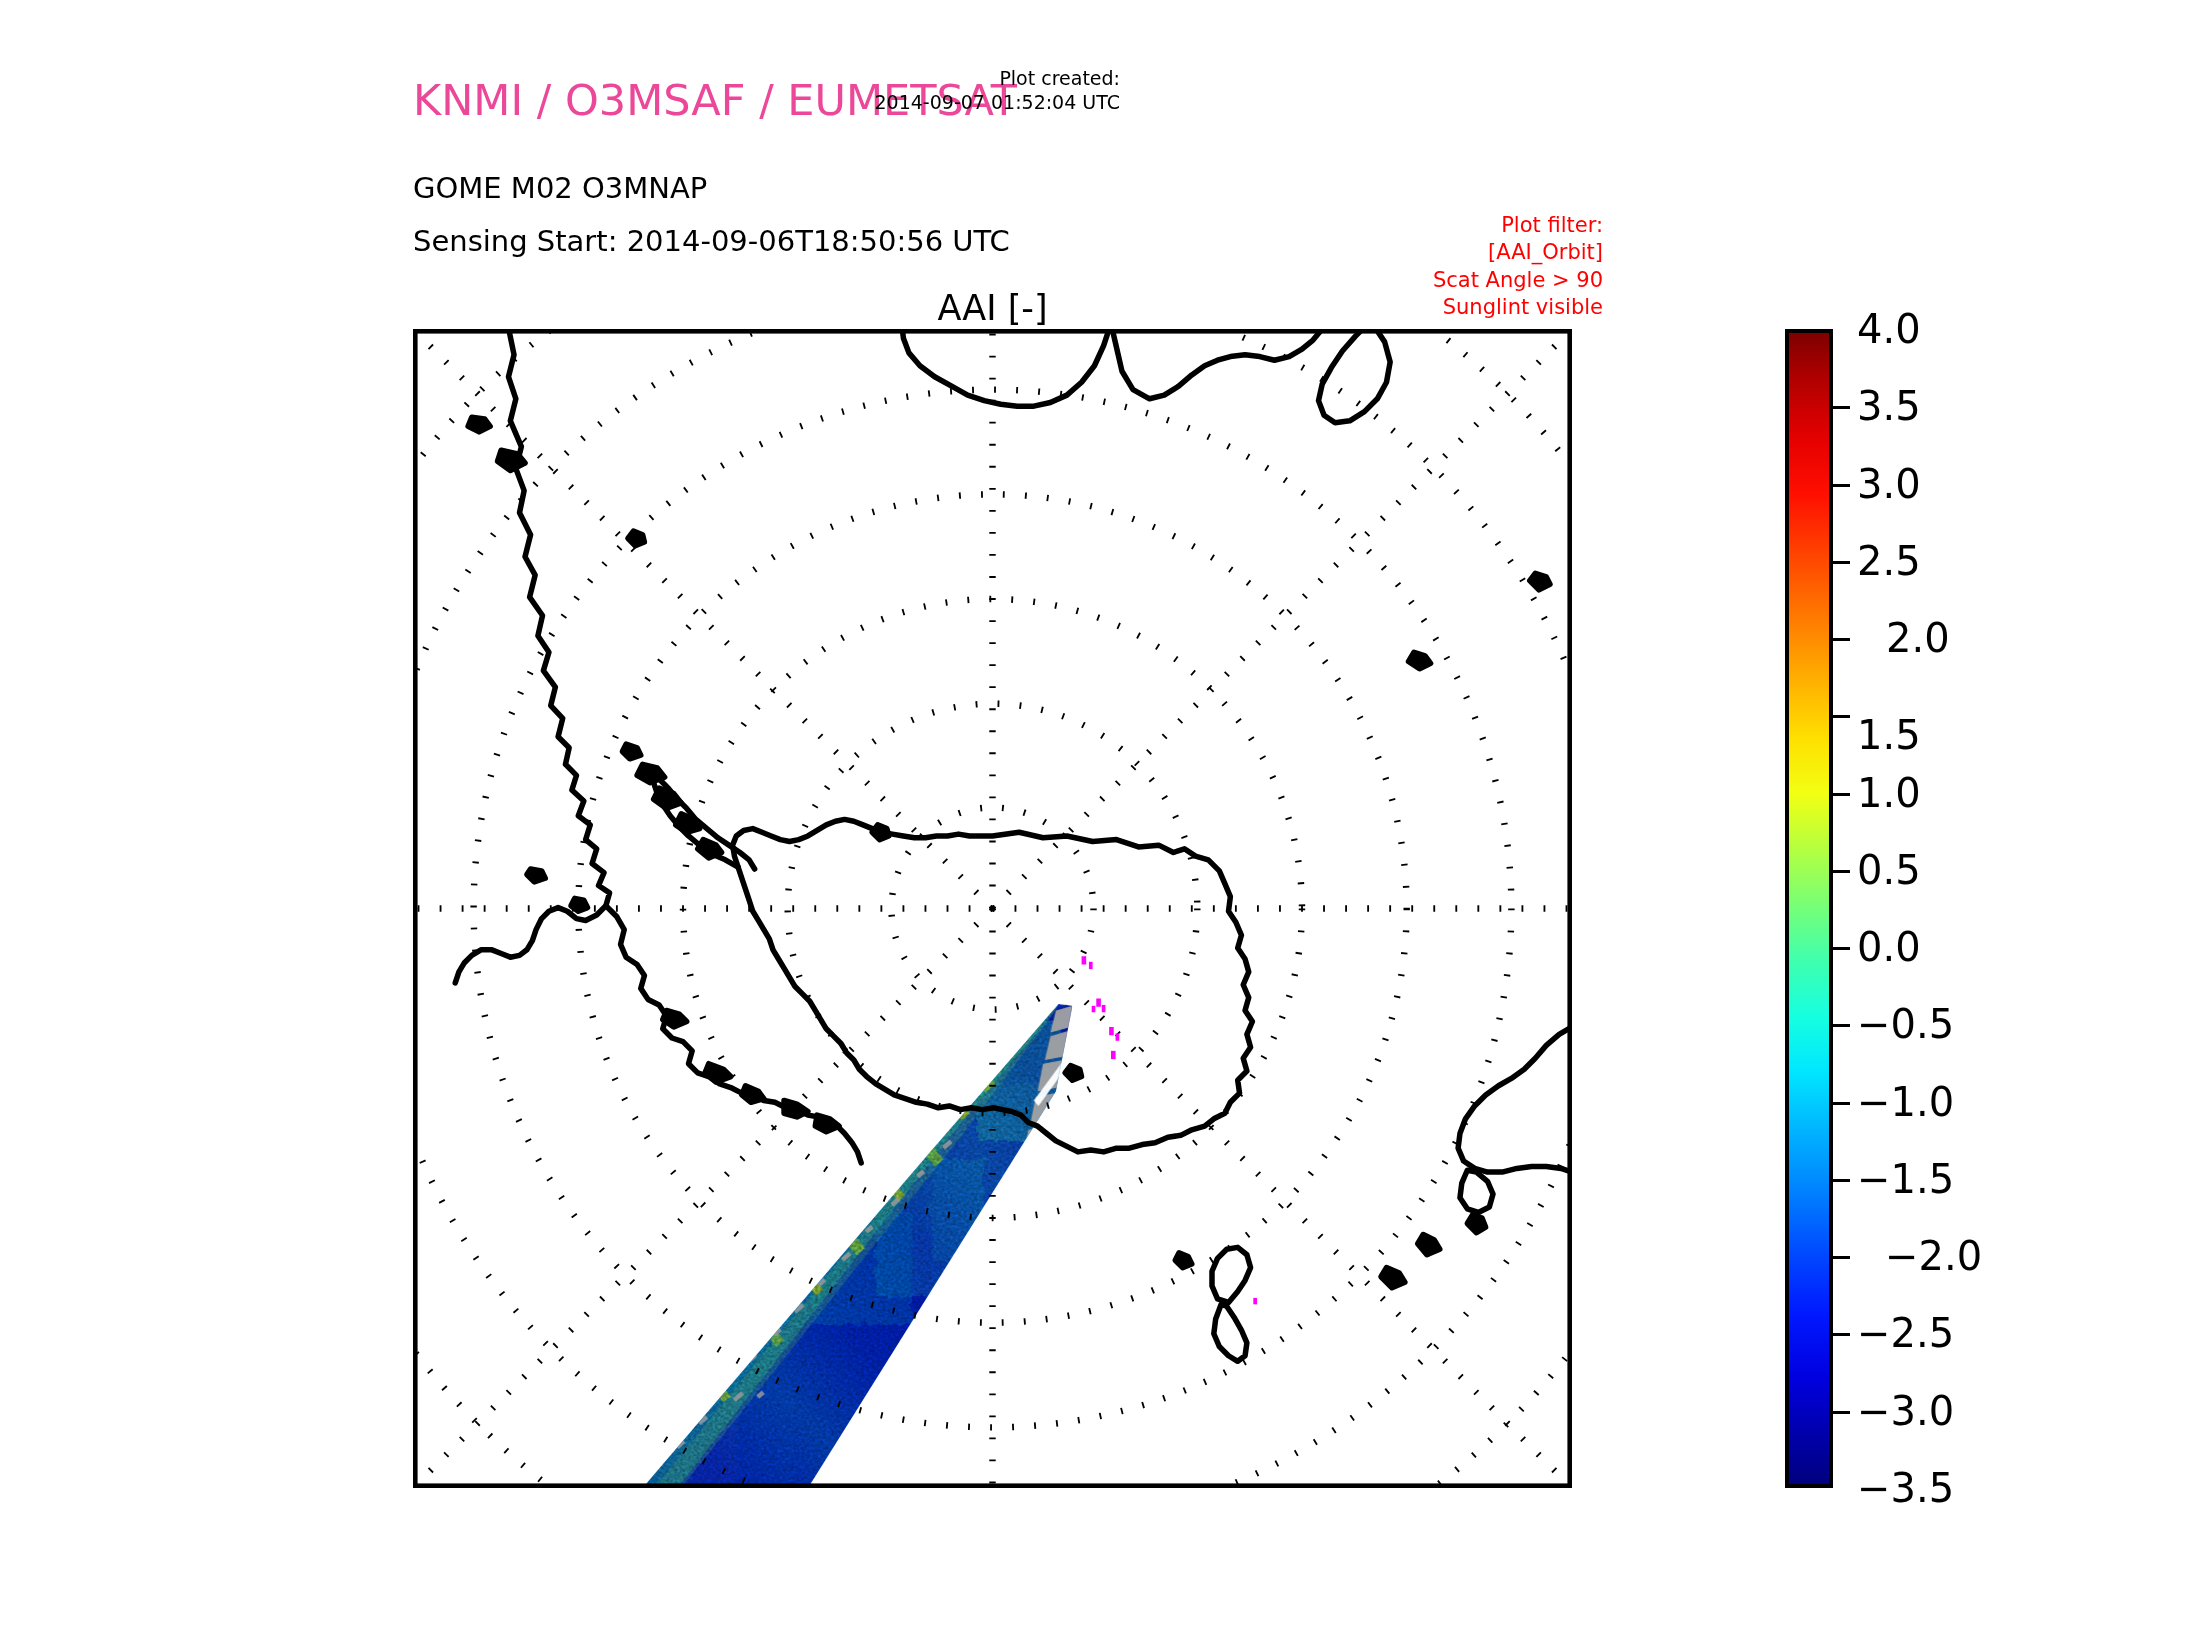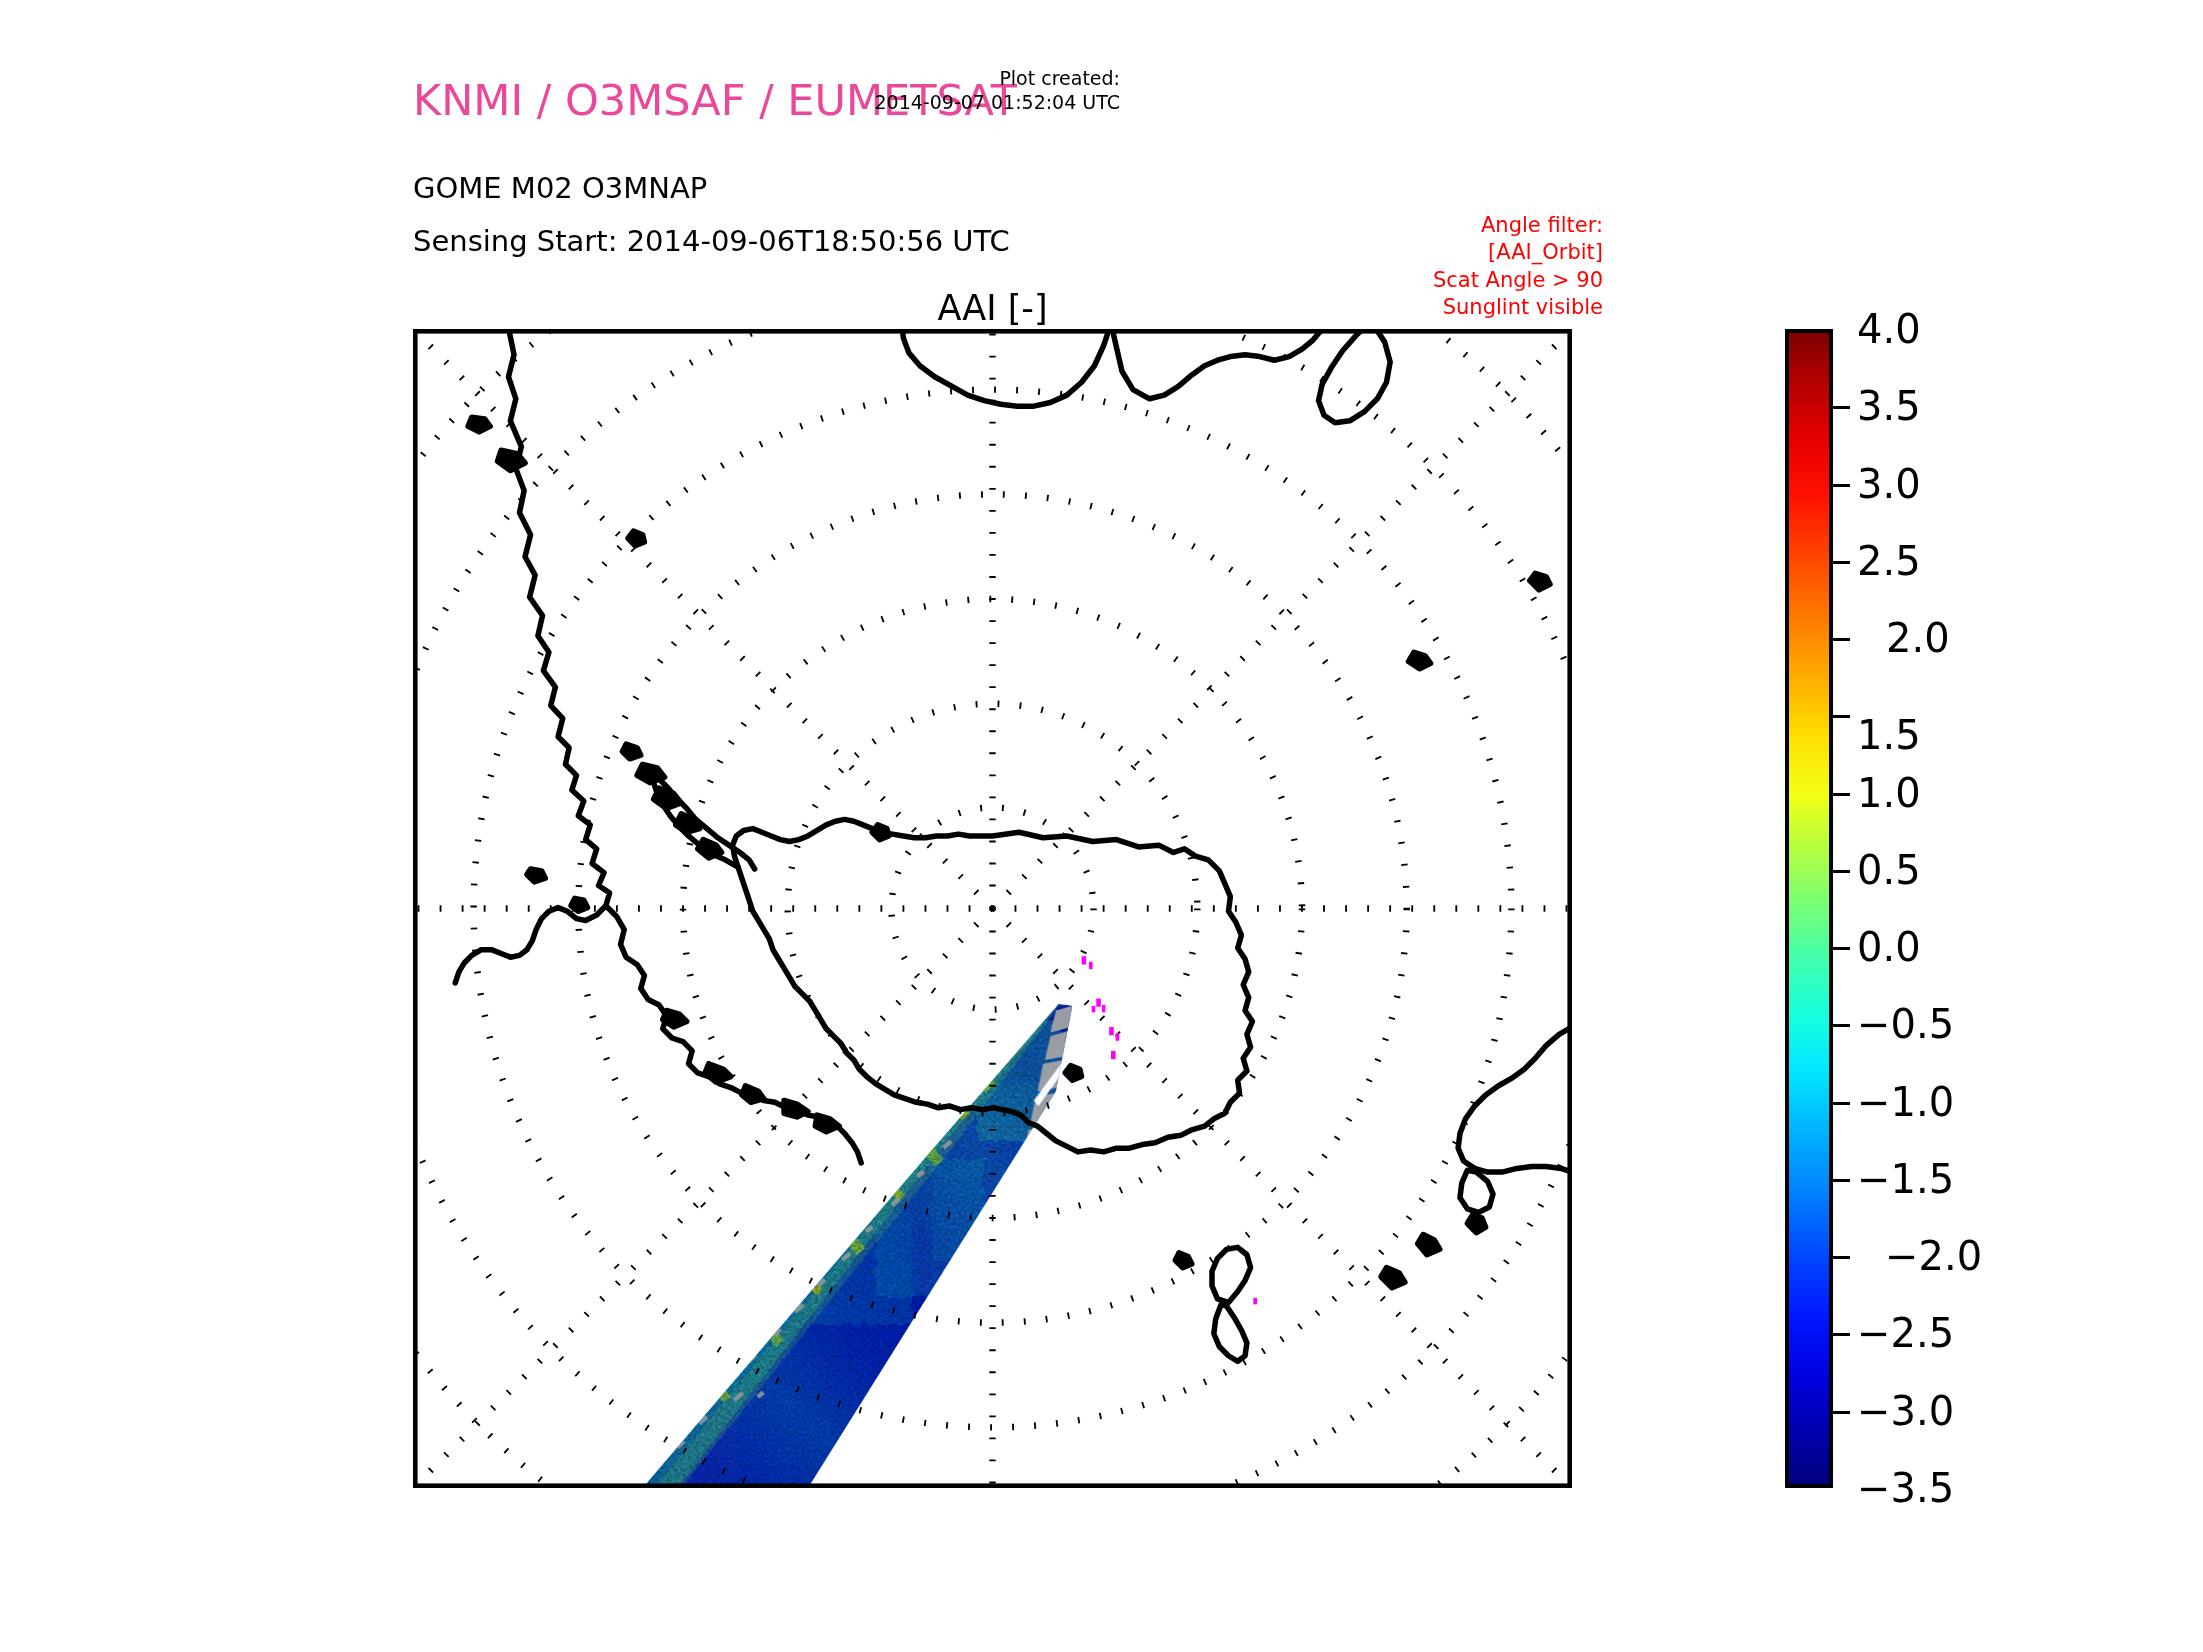--- a/index.html
+++ b/index.html
@@ -53,21 +53,21 @@
 
 <div class="abs" id="plot-created-block">
   <div>Plot created:</div>
   <div>2014-09-07 01:52:04 UTC</div>
 </div>
 
 <div class="abs" id="dataset-line">GOME M02 O3MNAP</div>
 <div class="abs" id="sensing-line">Sensing Start: 2014-09-06T18:50:56 UTC</div>
 
 <div class="abs" id="plot-filter-block">
-  <div>Angle filter:</div>
+  <div>Plot filter:</div>
   <div>[AAI_Orbit]</div>
   <div>Scat Angle &gt; 90</div>
   <div>Sunglint visible</div>
 </div>
 
 <div class="abs" id="plot-title">AAI [-]</div>
 
 <div class="abs" id="map-frame">
 <svg width="1159" height="1159" viewBox="0 0 1262 1262" xmlns="http://www.w3.org/2000/svg">
   <defs>

